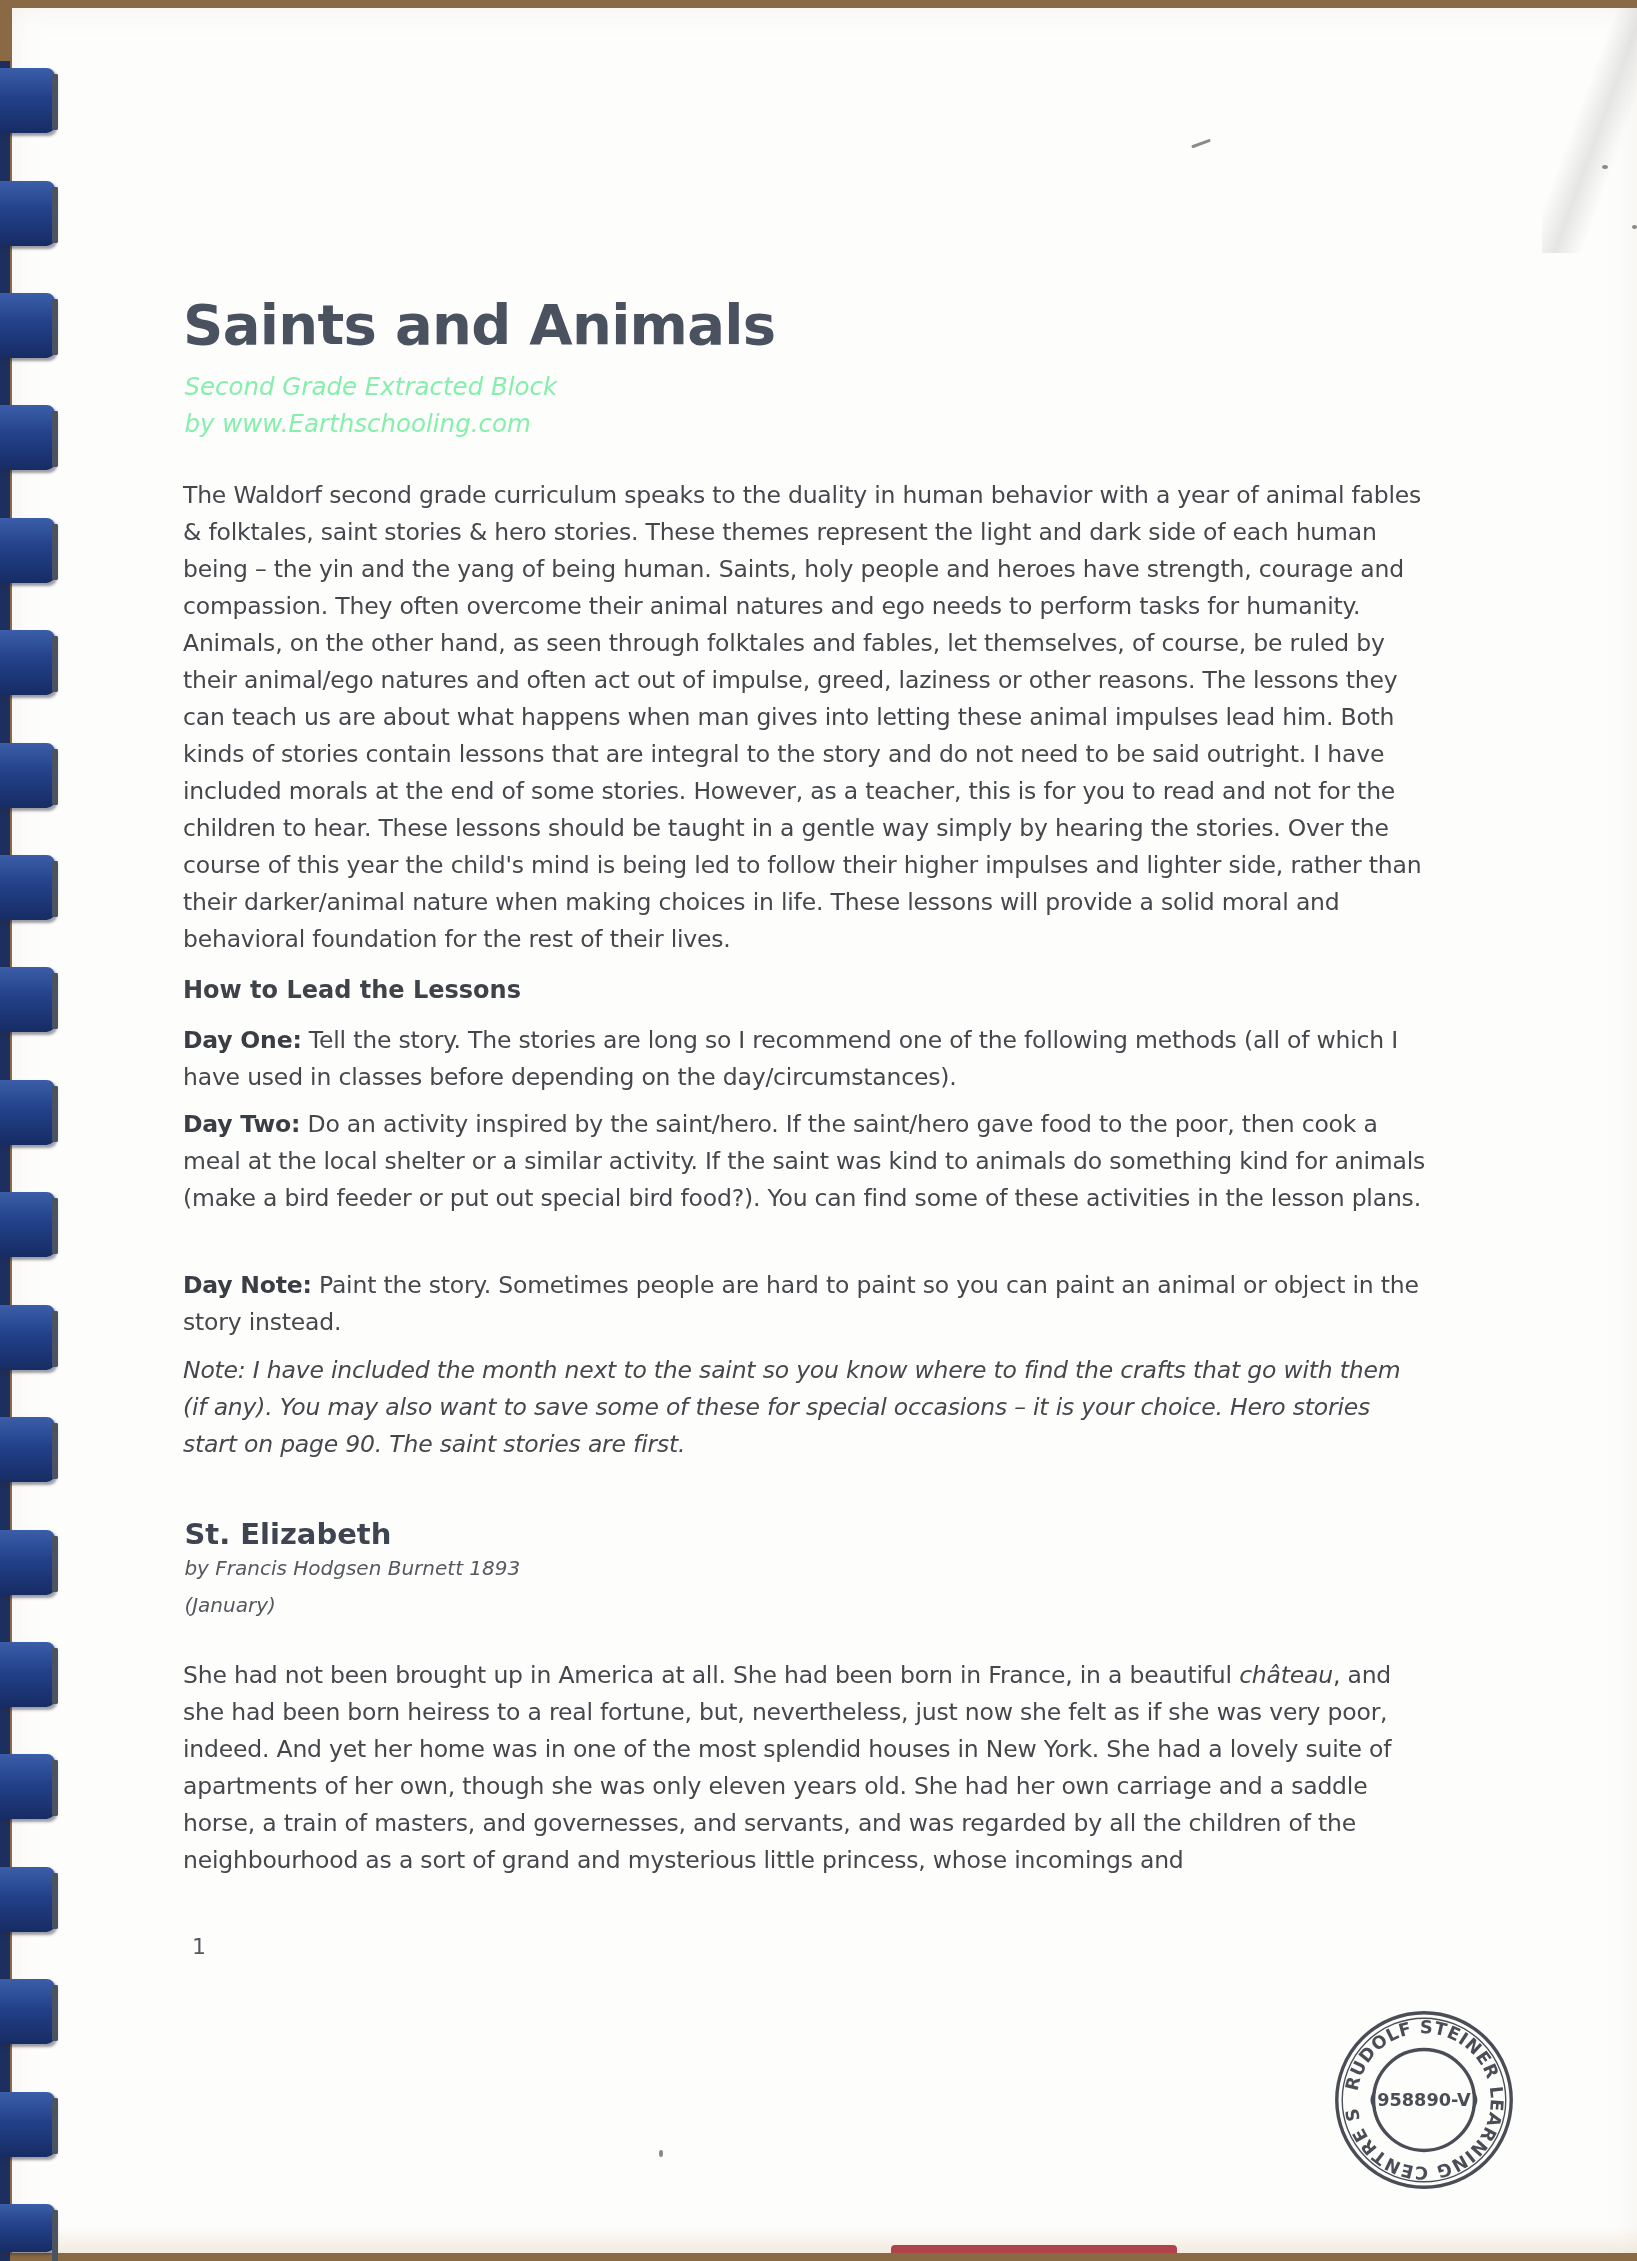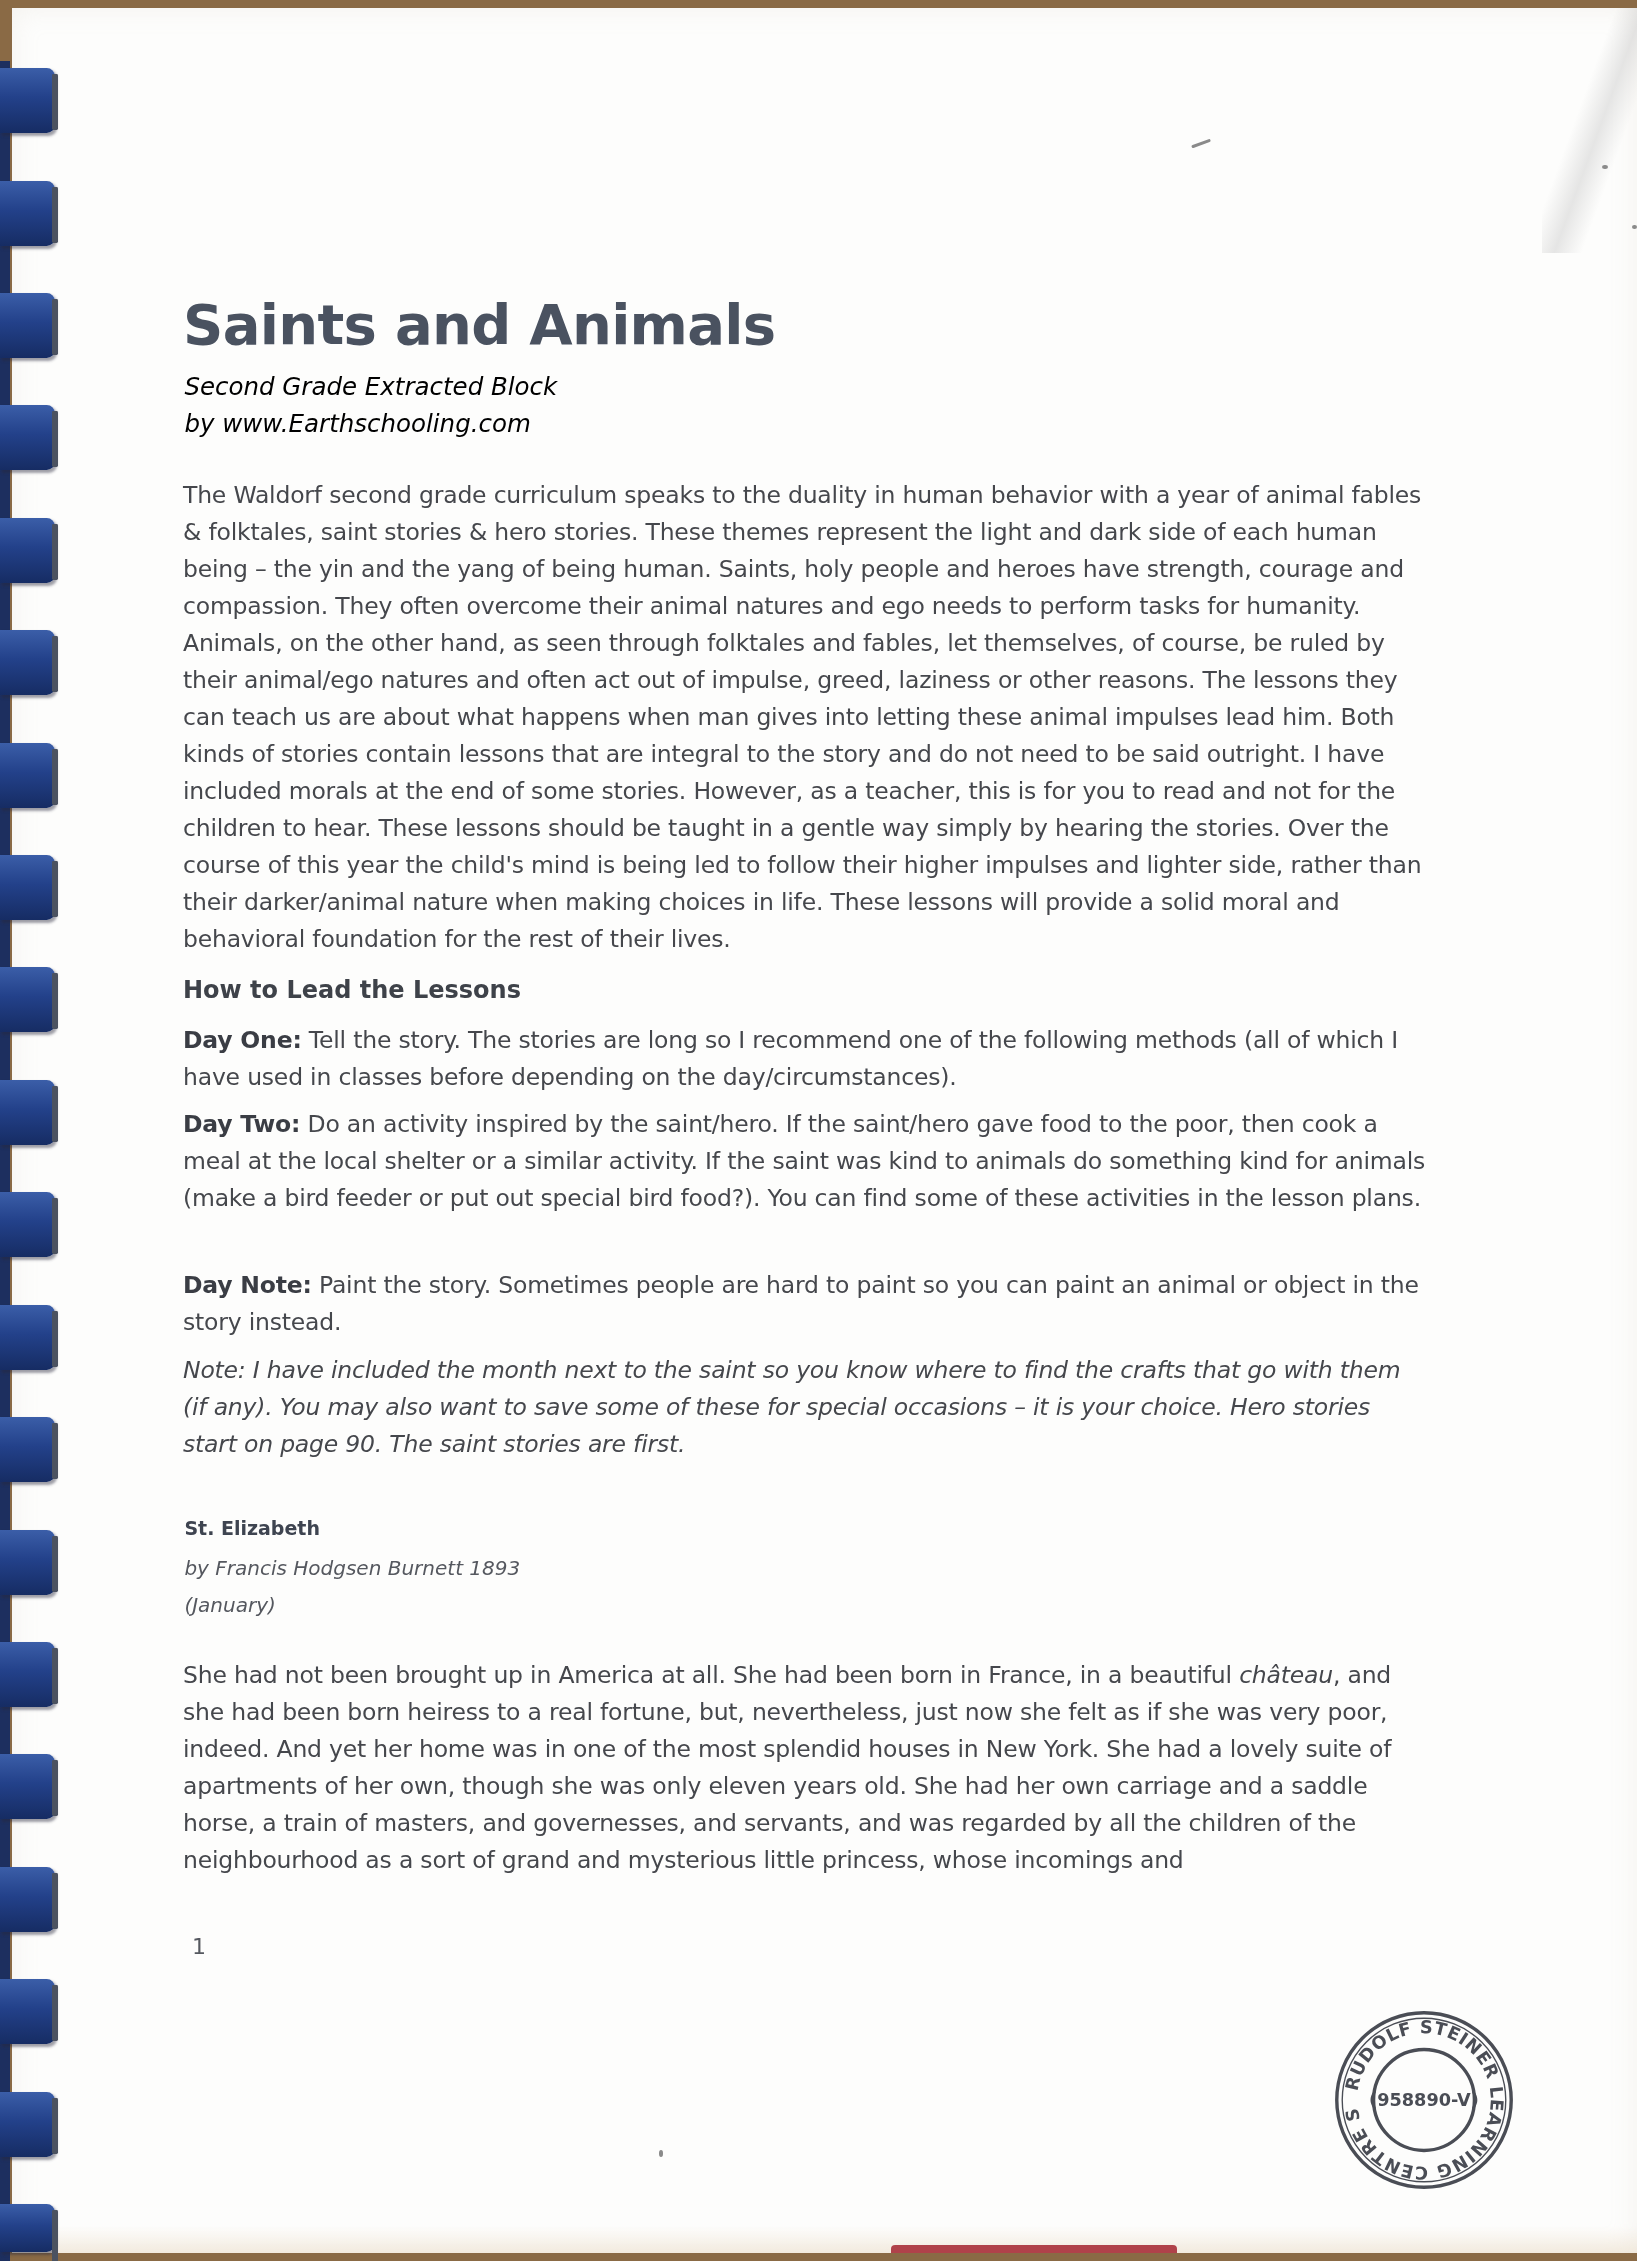--- a/index.html
+++ b/index.html
@@ -100,21 +100,21 @@
       font-size: 56px;
       color: #4a5260;
       letter-spacing: -0.7px;
       margin: 0;
     }
     .subtitle, .byline {
       position: absolute;
       left: 1.4px;
       font-style: italic;
       font-size: 24.5px;
-      color: #000000;
+      color: #86efac;
       margin: 0;
     }
     .subtitle { top: 372px; }
     .byline { top: 409px; text-align: center; }
     .para {
       position: absolute;
       left: 0;
       width: 1247px;
       font-size: 23.5px;
       line-height: 37px;
@@ -136,21 +136,21 @@
     .day-one { top: 1022px; }
     .day-two { top: 1106px; }
     .day-three { top: 1267px; }
     .note { top: 1352px; font-style: italic; }
     .day-label { font-weight: bold; color: #3a3d44; }
     .story-title {
       position: absolute;
       left: 1.4px;
       top: 1517px;
       font-weight: bold;
-      font-size: 19px;
+      font-size: 29px;
       color: #3e4450;
       margin: 0;
     }
     .story-author, .story-month {
       position: absolute;
       left: 1.4px;
       font-style: italic;
       font-size: 20px;
       color: #55585f;
       margin: 0;

